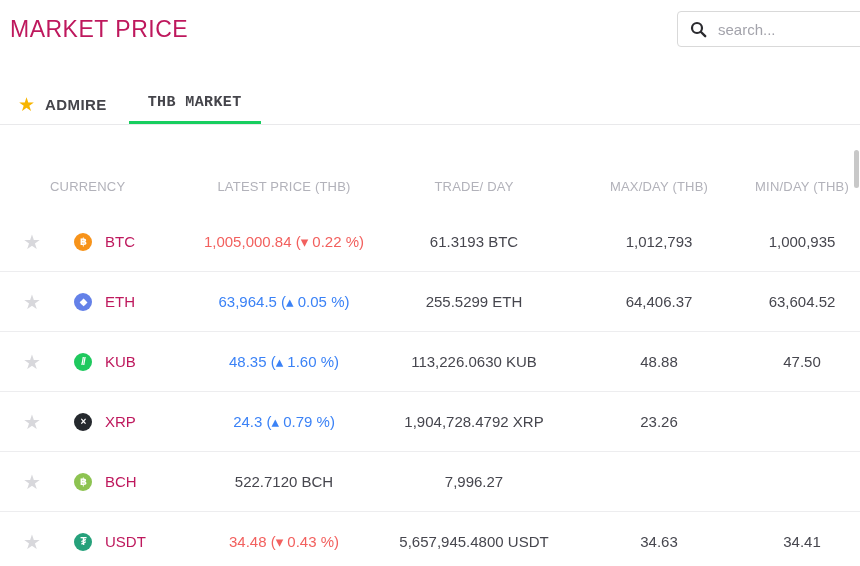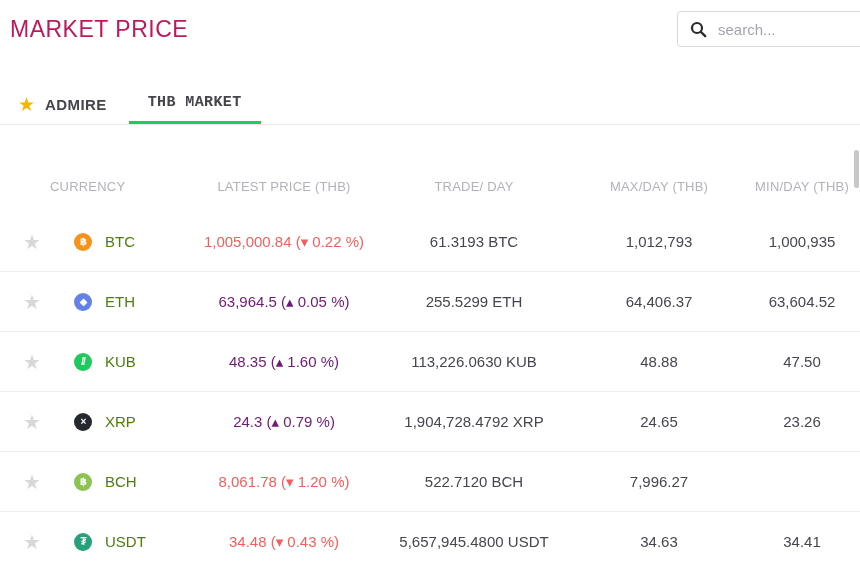--- a/index.html
+++ b/index.html
@@ -49,22 +49,22 @@
   .star-cell{text-align:center;}
   .fav-star{color:#d8d8dc;font-size:20px;line-height:1;cursor:pointer;}
   .coin-cell{display:flex;align-items:center;text-align:left;padding-left:10px;}
   .coin{
     width:18px;height:18px;border-radius:50%;flex:0 0 auto;
     display:flex;align-items:center;justify-content:center;
   }
   .coin .glyph{
     color:#fff;font-size:10px;font-weight:bold;line-height:1;letter-spacing:-1px;
   }
-  .sym{margin-left:13px;font-size:15px;color:#4d7c0f;}
-  .price[data-trend="up"]{color:#701a75;}
+  .sym{margin-left:13px;font-size:15px;color:#be185d;}
+  .price[data-trend="up"]{color:#3b82f6;}
   .price[data-trend="down"]{color:#f2605e;}
   .scroll-thumb{
     position:absolute;right:1px;top:150px;width:5px;height:38px;
     background:#c8c8c8;border-radius:3px;
   }
 </style>
 </head>
 <body>
 
 <div class="page-title">MARKET PRICE</div>
@@ -141,33 +141,31 @@
   <div class="row">
     <div class="cell star-cell"><span class="fav-star">★</span></div>
     <div class="cell coin-cell">
       <span class="coin" style="background: rgb(37, 41, 46);">
           <span class="glyph">×</span>
         </span>
       <span class="sym">XRP</span>
     </div>
     <div class="cell price" data-trend="up">24.3 (▴ 0.79 %)</div>
     <div class="cell">1,904,728.4792 XRP</div>
-    <div class="cell">24.65</div>
     <div class="cell">23.26</div>
   </div>
 
   <div class="row">
     <div class="cell star-cell"><span class="fav-star">★</span></div>
     <div class="cell coin-cell">
       <span class="coin" style="background: rgb(141, 195, 81);">
           <span class="glyph">฿</span>
         </span>
       <span class="sym">BCH</span>
     </div>
-    <div class="cell price" data-trend="down">8,061.78 (▾ 1.20 %)</div>
     <div class="cell">522.7120 BCH</div>
     <div class="cell">7,996.27</div>
   </div>
 
   <div class="row">
     <div class="cell star-cell"><span class="fav-star">★</span></div>
     <div class="cell coin-cell">
       <span class="coin" style="background: rgb(38, 161, 123);">
           <span class="glyph">₮</span>
         </span>

